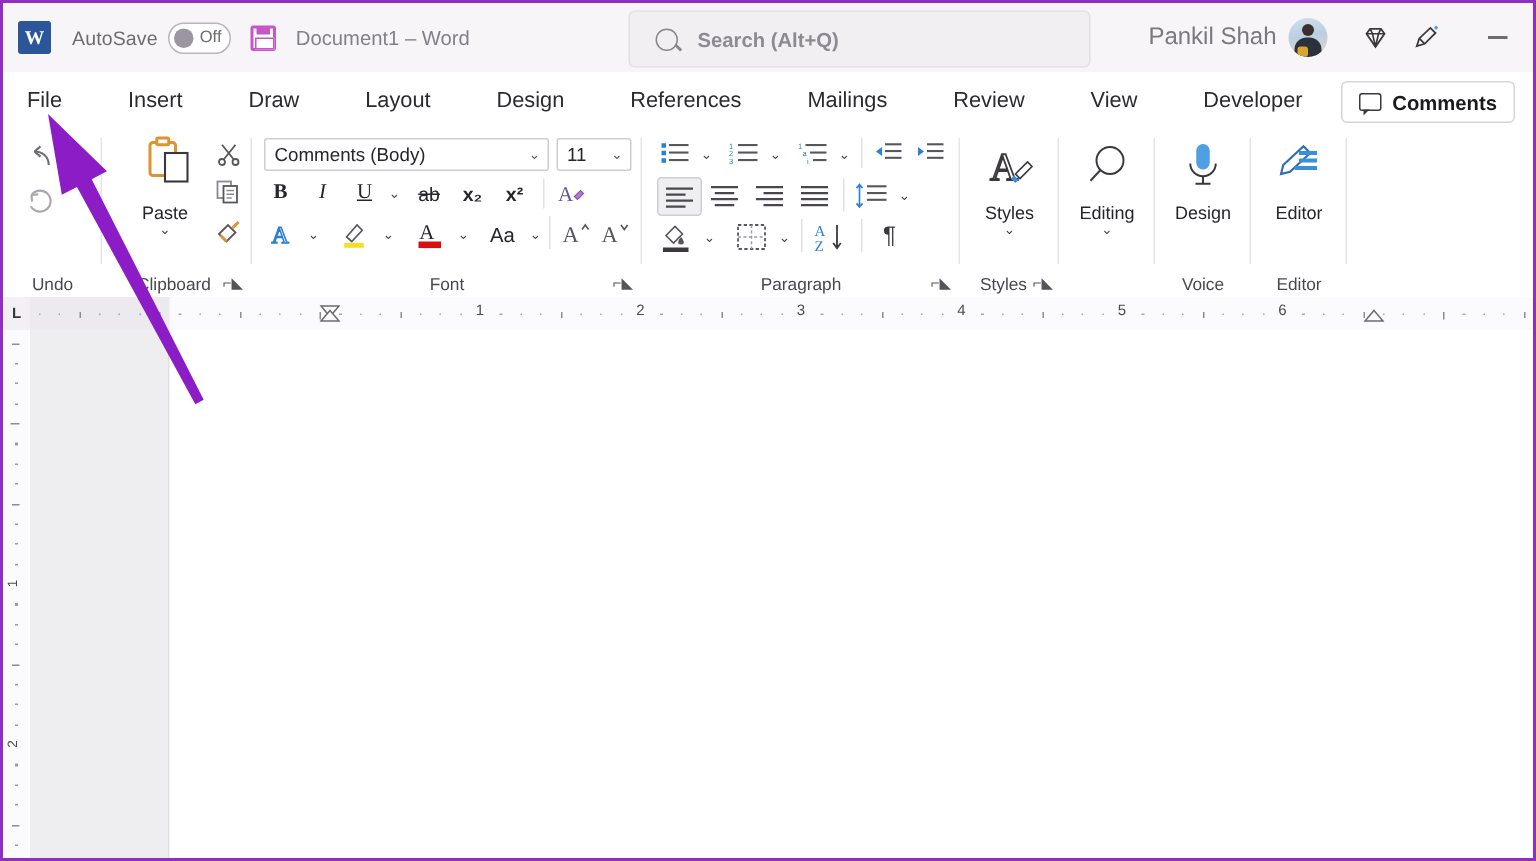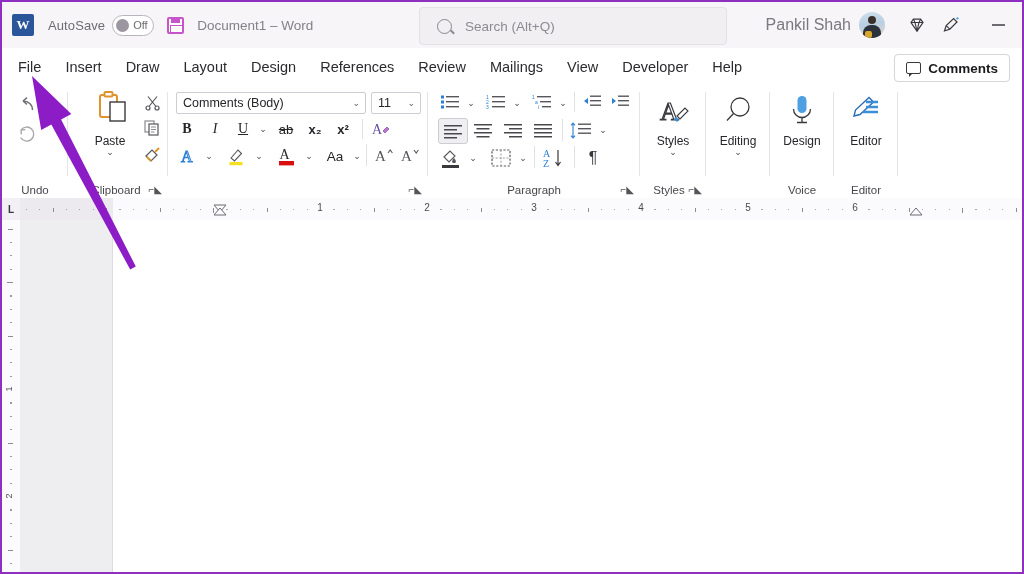--- a/index.html
+++ b/index.html
@@ -64,21 +64,21 @@
     display:flex;align-items:center;
   }
   .searchbox .mag{
     margin-left:17px;width:13px;height:13px;border:1.5px solid #8a868f;border-radius:50%;
     position:relative;
   }
   .searchbox .mag:after{
     content:"";position:absolute;width:5px;height:1.5px;background:#8a868f;
     right:-4px;bottom:0px;transform:rotate(45deg);
   }
-  .searchbox .ph{margin-left:13px;font-size:13.5px;color:#8d8a93;}
+  .searchbox .ph{margin-left:13px;font-size:13.5px;color:#8d8a93;font-weight:bold;}
 
   .tb-right{
     position:absolute;right:6px;top:0;height:46px;display:flex;align-items:center;
   }
   .user-name{font-size:16px;color:#7b7880;margin-right:8px;}
   .avatar{
     width:26px;height:26px;border-radius:50%;overflow:hidden;position:relative;
     background:linear-gradient(170deg,#cfe0ee 0%,#b9cfe2 45%,#e4d9c6 100%);
     margin-right:17px;
   }
@@ -93,21 +93,21 @@
     width:36px;height:30px;display:flex;align-items:center;justify-content:center;margin-left:10px;
   }
   .min-btn i{display:block;width:13px;height:1.4px;background:#6f6b72;}
 
   
   .tabstrip{
     position:absolute;left:0;top:46px;right:0;height:38px;
     background:#ffffff;display:flex;align-items:center;
   }
   .tab{
-    font-size:14.5px;color:#2b2a2e;padding:0 12px;height:38px;
+    font-size:14.5px;color:#2b2a2e;padding:0 22px;height:38px;
     display:flex;align-items:center;position:relative;white-space:nowrap;
   }
   .tab.first{padding-left:16px;}
   .tab.active{font-weight:bold;color:#1b1a1d;}
   .tab.active:after{
     content:"";position:absolute;left:10px;right:10px;bottom:4px;height:2.6px;background:#2b579a;
   }
   .comments-btn{
     position:absolute;right:12px;top:6px;height:26px;padding:0 11px;
     border:1px solid #d7d4da;border-radius:4px;background:#fff;
@@ -246,22 +246,22 @@
     </div>
   </div>
 
   <div class="tabstrip">
     <div class="tab first">File</div>
     <div class="tab">Insert</div>
     <div class="tab">Draw</div>
     <div class="tab">Layout</div>
     <div class="tab">Design</div>
     <div class="tab">References</div>
+    <div class="tab">Mailings</div>
     <div class="tab">Review</div>
-    <div class="tab">Mailings</div>
     <div class="tab">View</div>
     <div class="tab">Developer</div>
     <div class="tab">Help</div>
 
     <div class="comments-btn">
       <div class="bubble"></div>
       <span>Comments</span>
     </div>
   </div>
 
@@ -378,20 +378,21 @@
           <path d="M14 7 l2.2-3 2.2 3" fill="none" stroke="#58565c" stroke-width="1.1"></path>
         </svg>
       </div>
       <div class="icobtn" style="left:230px;top:58px;width:24px;height:24px;">
         <svg width="20" height="20" viewBox="0 0 20 20">
           <text x="1" y="15" font-size="15" font-family="Liberation Serif, serif" fill="#58565c">A</text>
           <path d="M14 4 l2.2 3 2.2-3" fill="none" stroke="#58565c" stroke-width="1.1"></path>
         </svg>
       </div>
 
+      <div class="gname">Font</div>
       <div class="dlg" style="right:6px;">⌐◣</div>
       <div class="sep"></div>
     </div>
 
     <div class="grp" style="left:426px;width:212px;">
       <div class="icobtn" style="left:10px;top:5px;width:24px;height:22px;">
         <svg width="20" height="16" viewBox="0 0 20 16">
           <rect x="1" y="1.5" width="3" height="3" fill="#2b7fd4"></rect>
             <rect x="6" y="2" width="13" height="1.4" fill="#58565c"></rect>
           <rect x="1" y="6.5" width="3" height="3" fill="#2b7fd4"></rect>

